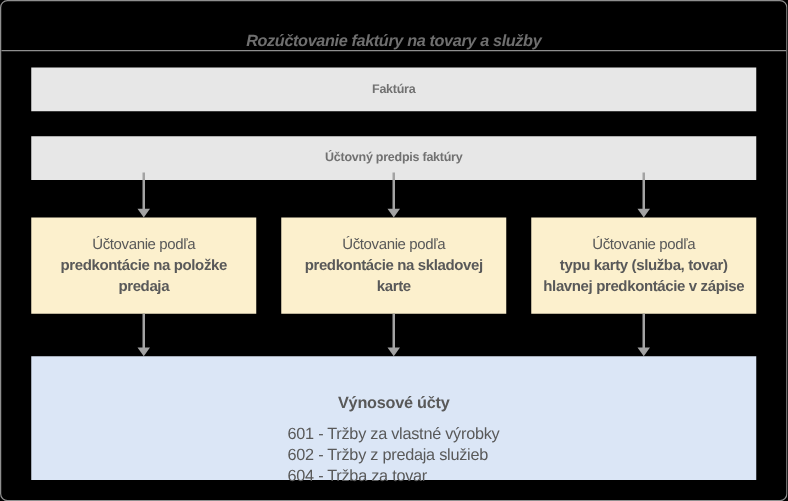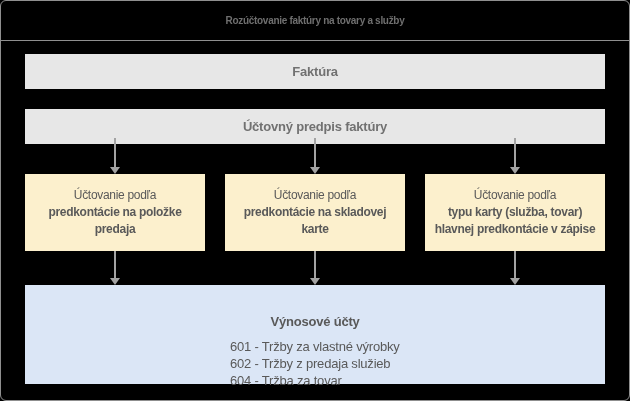--- a/index.html
+++ b/index.html
@@ -5,28 +5,28 @@
   html,body{margin:0;padding:0;background:#000;}
   body{font-family:"Liberation Sans", sans-serif;-webkit-font-smoothing:antialiased;}
   .frame{
     position:relative;width:630px;height:401px;box-sizing:border-box;
     background:var(--bg,#000);border:1px solid var(--border,#8f8f8f);
     border-radius:6px;overflow:hidden;letter-spacing:-0.2px;
   }
   .titlebar{
     position:absolute;left:0;right:0;top:0;height:39px;
     border-bottom:1px solid var(--border,#8f8f8f);
-    display:flex;align-items:center;justify-content:center;
-    color:var(--title_text,#6f6f6f);font-size:10px;font-weight:bold;letter-spacing:-0.3px;
+    display:flex;align-items:flex-end;justify-content:center;
+    color:var(--title_text,#6f6f6f);font-size:13px;font-weight:bold;letter-spacing:-0.3px;font-style:italic;
   }
   .graybox{
     position:absolute;left:24px;right:24px;height:35px;
     background:var(--gray_box,#e7e7e7);
     display:flex;align-items:center;justify-content:center;
-    color:var(--gray_box_text,#717171);font-size:13px;font-weight:bold;
+    color:var(--gray_box_text,#717171);font-size:10px;font-weight:bold;
   }
   .box-invoice{top:53px;}
   .box-predpis{top:108px;text-align:right;}
   .row{position:absolute;left:24px;right:24px;display:flex;gap:20px;}
   .row > div{flex:1 1 0;}
   .arrow-row-1{top:137px;height:36px;}
   .arrow-row-2{top:250px;height:34px;}
   .arrow-cell{display:flex;flex-direction:column;align-items:center;}
   .arrow-shaft{width:2px;flex:1 1 auto;background:var(--arrow,#a3a3a3);}
   .arrow-head{

